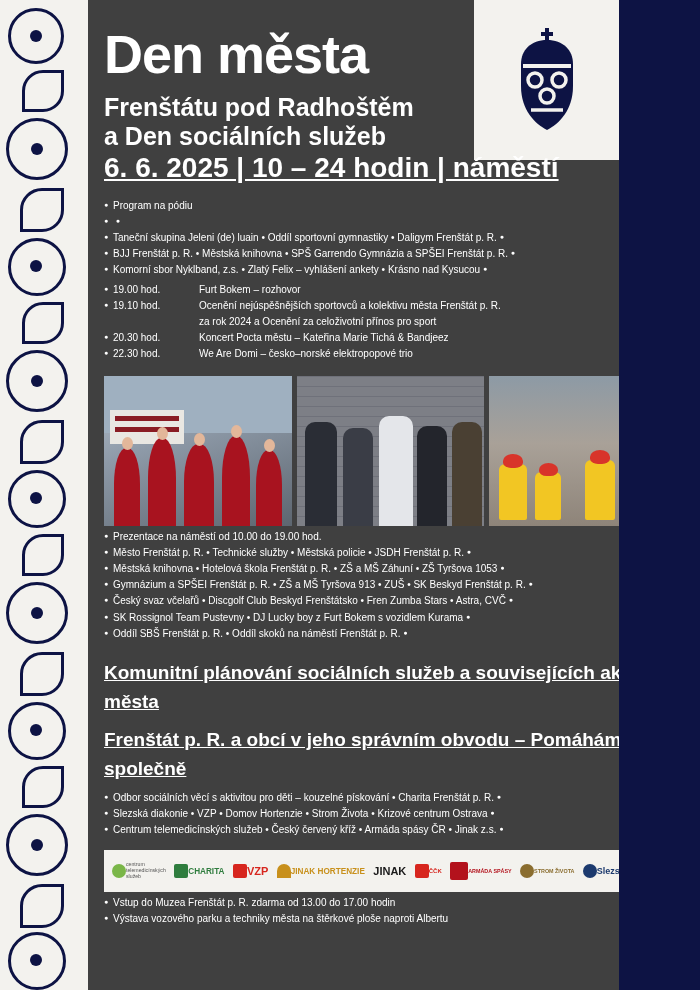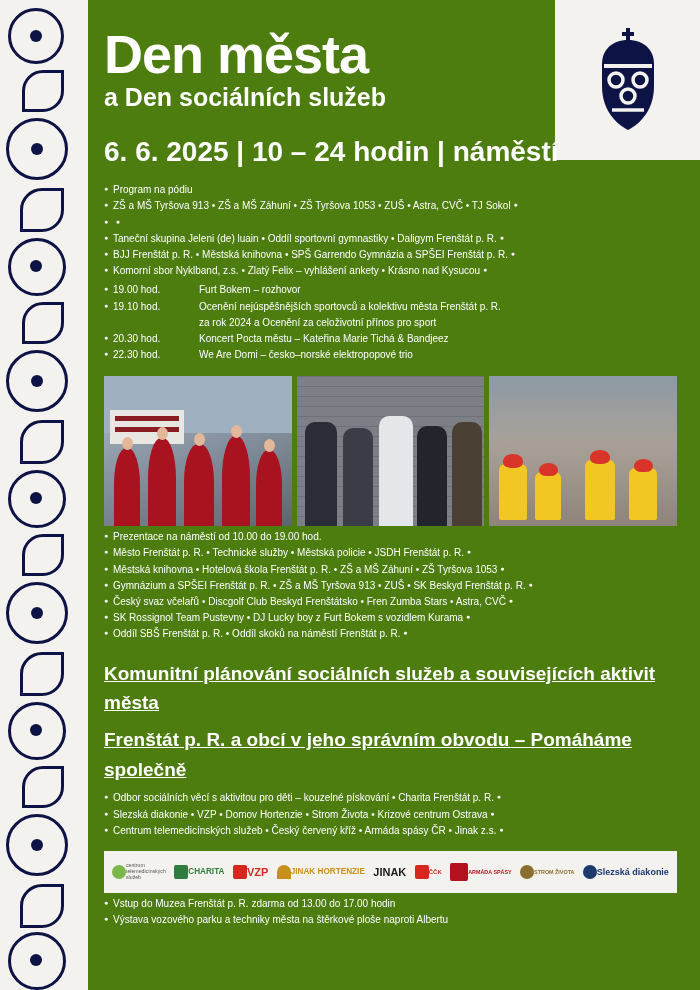--- a/index.html
+++ b/index.html
@@ -4,22 +4,22 @@
 <style>
   * { box-sizing: border-box; margin: 0; padding: 0; }
   html, body {
     width: 700px; height: 990px;
     background: #0d1344;
     font-family: "Liberation Sans", sans-serif;
     overflow: hidden;
   }
   .poster {
     position: relative;
-    width: 700px; height: 990px;
-    background: #4d7c0f;
+    width: 619px; height: 990px;
+    background: #404040;
     color: #ffffff;
     overflow: hidden;
   }
   
   .ornament-band {
     position: absolute;
     left: 0; top: 0;
     width: 88px; height: 990px;
     background: #f3f2ee;
     overflow: hidden;
@@ -69,22 +69,22 @@
     line-height: 1.18;
   }
   .subtitle2 {
     font-size: 25px;
     font-weight: bold;
     line-height: 1.18;
   }
   .datetime {
     font-size: 28px;
     font-weight: bold;
-    margin-top: 24px;
     letter-spacing: 0px;
+    text-decoration: underline;
   }
   .section {
     margin-top: 14px;
   }
   .line {
     font-size: 10px;
     line-height: 1.62;
     white-space: nowrap;
   }
   .bullet {
@@ -197,29 +197,27 @@
       <circle cx="34" cy="56" r="7" fill="none" stroke="#f3f2ee" stroke-width="3.5"></circle>
       <circle cx="58" cy="56" r="7" fill="none" stroke="#f3f2ee" stroke-width="3.5"></circle>
       <circle cx="46" cy="72" r="7" fill="none" stroke="#f3f2ee" stroke-width="3.5"></circle>
       <path d="M30 86 L62 86" stroke="#f3f2ee" stroke-width="3.5" fill="none"></path>
     </svg>
   </div>
 
   <div class="content">
 
     <div class="title">Den města</div>
+    <div class="subtitle1">Frenštátu pod Radhoštěm</div>
     <div class="subtitle2">a Den sociálních služeb</div>
     <div class="datetime">6. 6. 2025 | 10 – 24 hodin | náměstí</div>
 
     <div class="section">
       <div class="line">
         <span class="bullet"></span><span>Program na pódiu</span>
-      </div>
-      <div class="line tail-bullet">
-        <span class="bullet"></span><span>ZŠ a MŠ Tyršova 913  •  ZŠ a MŠ Záhuní  •  ZŠ Tyršova 1053  •  ZUŠ  •  Astra, CVČ  •  TJ Sokol</span>
       </div>
       <div class="line tail-bullet">
         <span class="bullet"></span>
       </div>
       <div class="line tail-bullet">
         <span class="bullet"></span><span>Taneční skupina Jeleni (de) luain  •  Oddíl sportovní gymnastiky  •  Daligym Frenštát p. R.</span>
       </div>
       <div class="line tail-bullet">
         <span class="bullet"></span><span>BJJ Frenštát p. R.  •  Městská knihovna  •  SPŠ Garrendo Gymnázia a SPŠEI Frenštát p. R.</span>
       </div>

